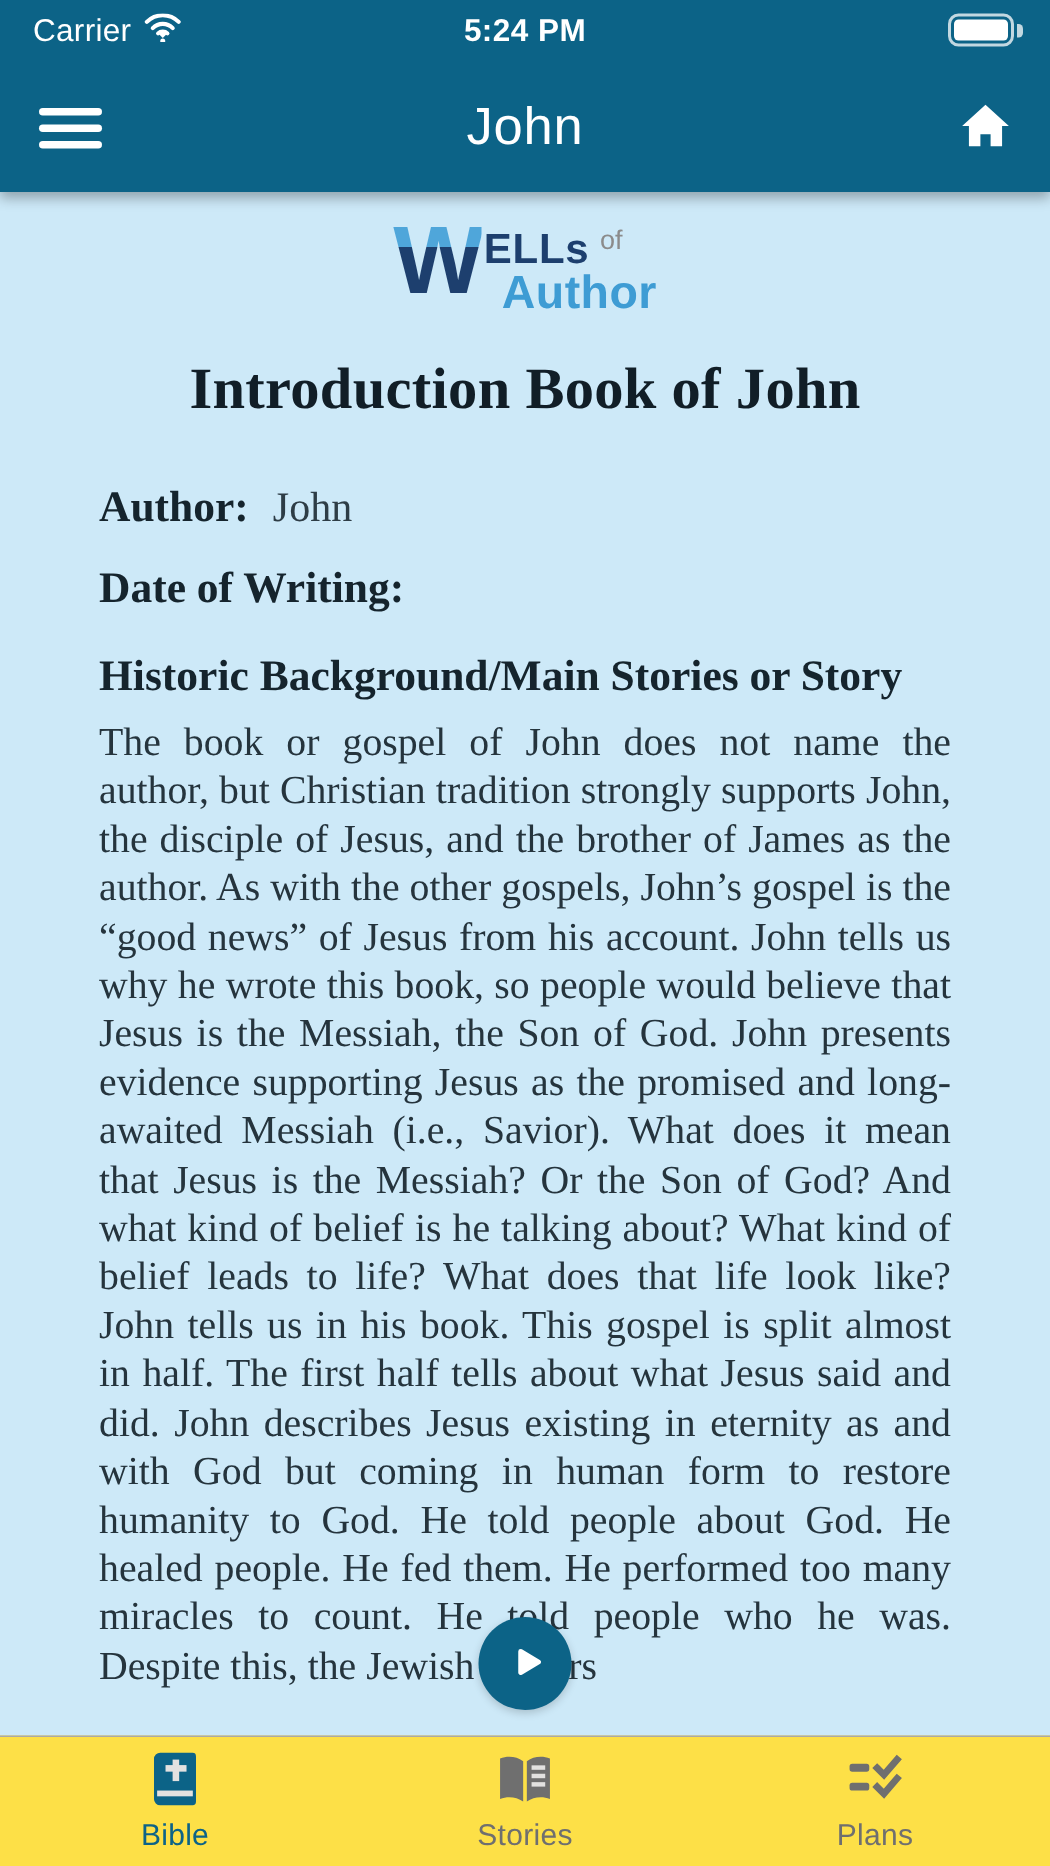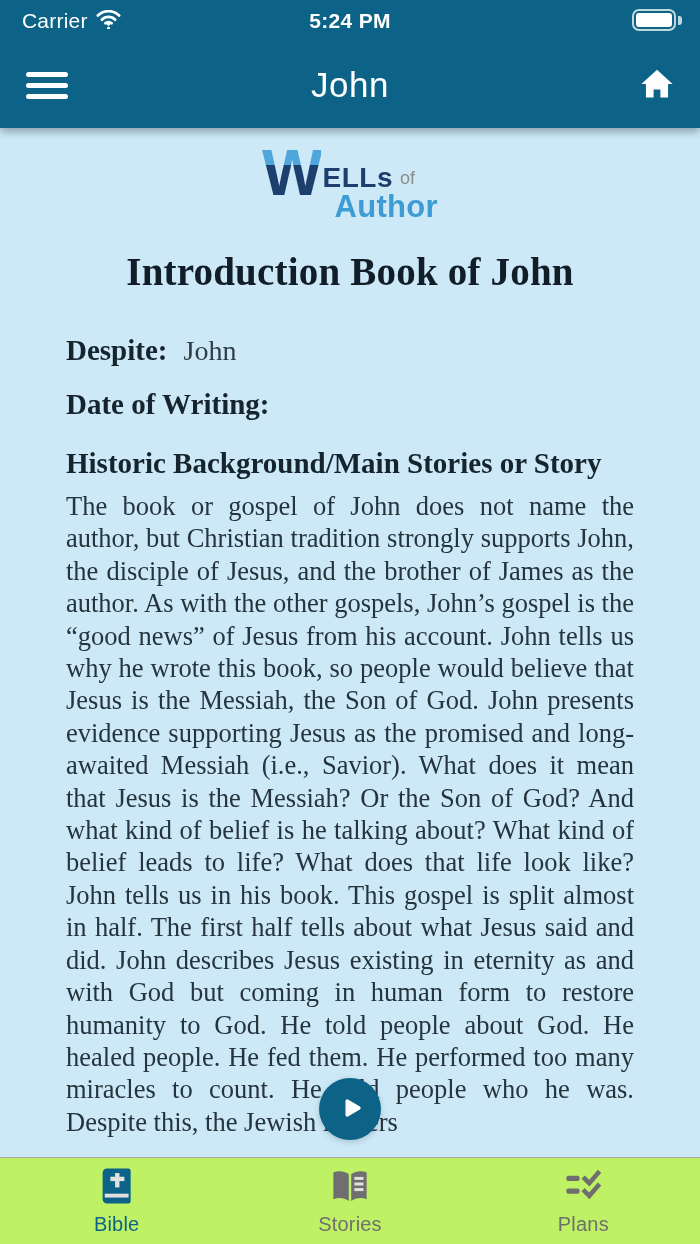--- a/index.html
+++ b/index.html
@@ -52,21 +52,21 @@
   .logo-w{
     font-weight:700;font-size:64px;line-height:54px;color:#1d3f6e;letter-spacing:-2px;
   }
   @supports ((-webkit-background-clip: text)){
     .logo-w{
       background:linear-gradient(180deg,#4fa6da 0%,#4fa6da 35%,#1d3f6e 35%);
       -webkit-background-clip:text;-webkit-text-fill-color:transparent;
     }
   }
   .logo-col{display:flex;flex-direction:column;margin-left:2px;}
-  .logo-row1{display:flex;align-items:center;margin-top:16px;}
+  .logo-row1{display:flex;align-items:flex-start;margin-top:4px;}
   .logo-ells{font-weight:800;font-size:28px;color:#1d3f6e;letter-spacing:.5px;}
   .logo-of{font-size:18px;color:#8b8b8b;margin-left:7px;}
   .logo-refuge{font-weight:800;font-size:31px;color:#3e9cd4;margin-top:-5px;margin-left:12px;letter-spacing:.3px;}
 
   .article{font-family:"Liberation Serif",serif;color:#22313a;}
   .article-title{
     text-align:center;font-size:39px;font-weight:700;color:#111e27;
     margin:24px 0 0 0;letter-spacing:.2px;
   }
   .meta{margin-top:40px;}
@@ -85,21 +85,21 @@
   .play-btn{
     position:absolute;left:50%;top:1078px;transform:translateX(-50%);
     width:62px;height:62px;border-radius:50%;background:#0c6387;border:none;
     display:flex;align-items:center;justify-content:center;cursor:pointer;
     box-shadow:0 2px 6px rgba(0,0,0,.18);z-index:6;padding:0;
   }
   .play-btn svg{margin-left:4px;}
 
   
   .tab-bar{
-    flex:0 0 auto;height:86px;background:#bef264;border-top:1px solid #a9a9a9;
+    flex:0 0 auto;height:86px;background:#fde047;border-top:1px solid #a9a9a9;
     display:flex;align-items:stretch;z-index:4;
   }
   .tab{
     flex:1;display:flex;flex-direction:column;align-items:center;justify-content:center;
     gap:3px;cursor:pointer;background:none;border:none;padding:4px 0 6px 0;
   }
   .tab-label{font-size:20px;color:#6f6f6f;letter-spacing:.2px;}
   .tab.active .tab-label{color:#0c6387;}
 </style>
 </head>
@@ -159,21 +159,21 @@
         </span>
         <span class="logo-refuge">Author</span>
       </span>
     </div>
 
     <div class="article">
       <h1 class="article-title">Introduction Book of John</h1>
 
       <div class="meta">
         <div class="meta-row">
-          <span class="meta-label">Despite:</span>
+          <span class="meta-label">Author:</span>
           <span class="meta-value">John</span>
         </div>
         <div class="meta-row">
           <span class="meta-label">Date of Writing:</span>
         </div>
       </div>
 
       <h2 class="section-heading">Historic Background/Main Stories or Story</h2>
       <p class="body-text">The book or gospel of John does not name the author, but Christian tradition strongly supports John, the disciple of Jesus, and the brother of James as the author. As with the other gospels, John’s gospel is the “good news” of Jesus from his account. John tells us why he wrote this book, so people would believe that Jesus is the Messiah, the Son of God. John presents evidence supporting Jesus as the promised and long-awaited Messiah (i.e., Savior). What does it mean that Jesus is the Messiah? Or the Son of God? And what kind of belief is he talking about? What kind of belief leads to life? What does that life look like? John tells us in his book. This gospel is split almost in half. The first half tells about what Jesus said and did. John describes Jesus existing in eternity as and with God but coming in human form to restore humanity to God. He told people about God. He healed people. He fed them. He performed too many miracles to count. He told people who he was. Despite this, the Jewish leaders</p>
     </div>

